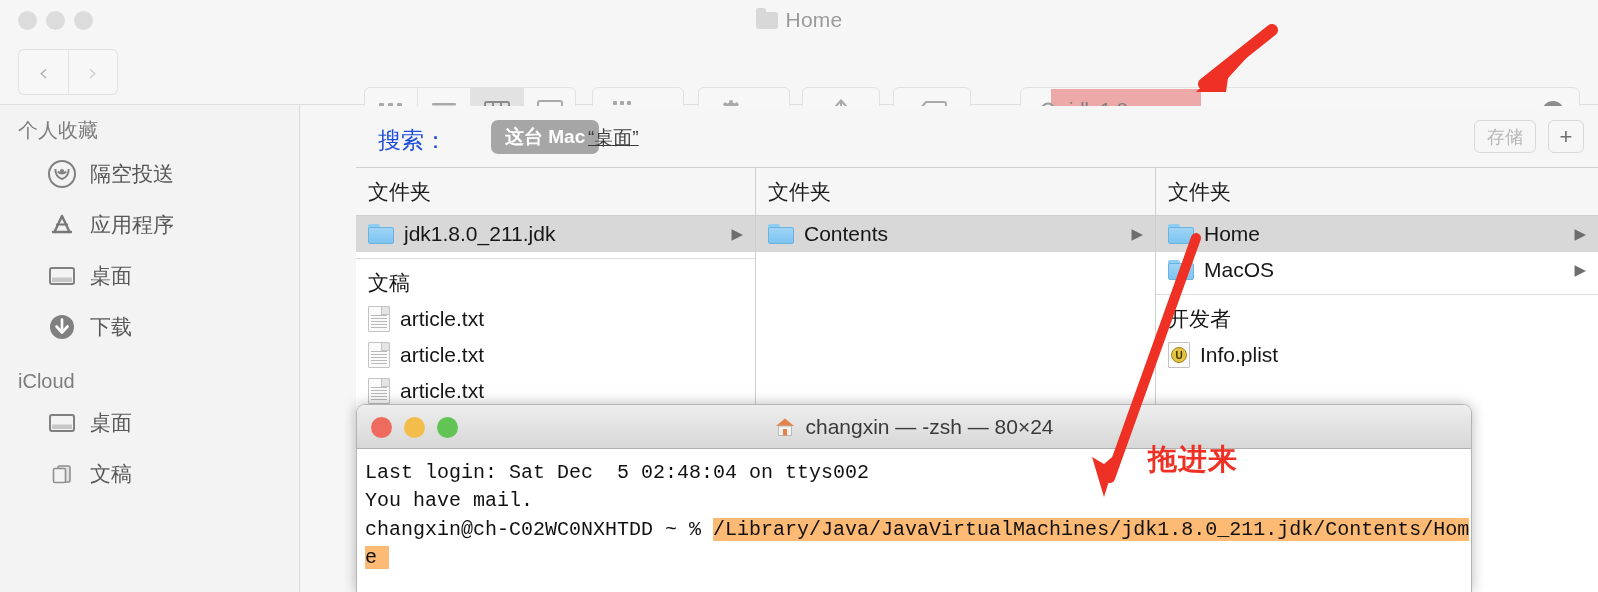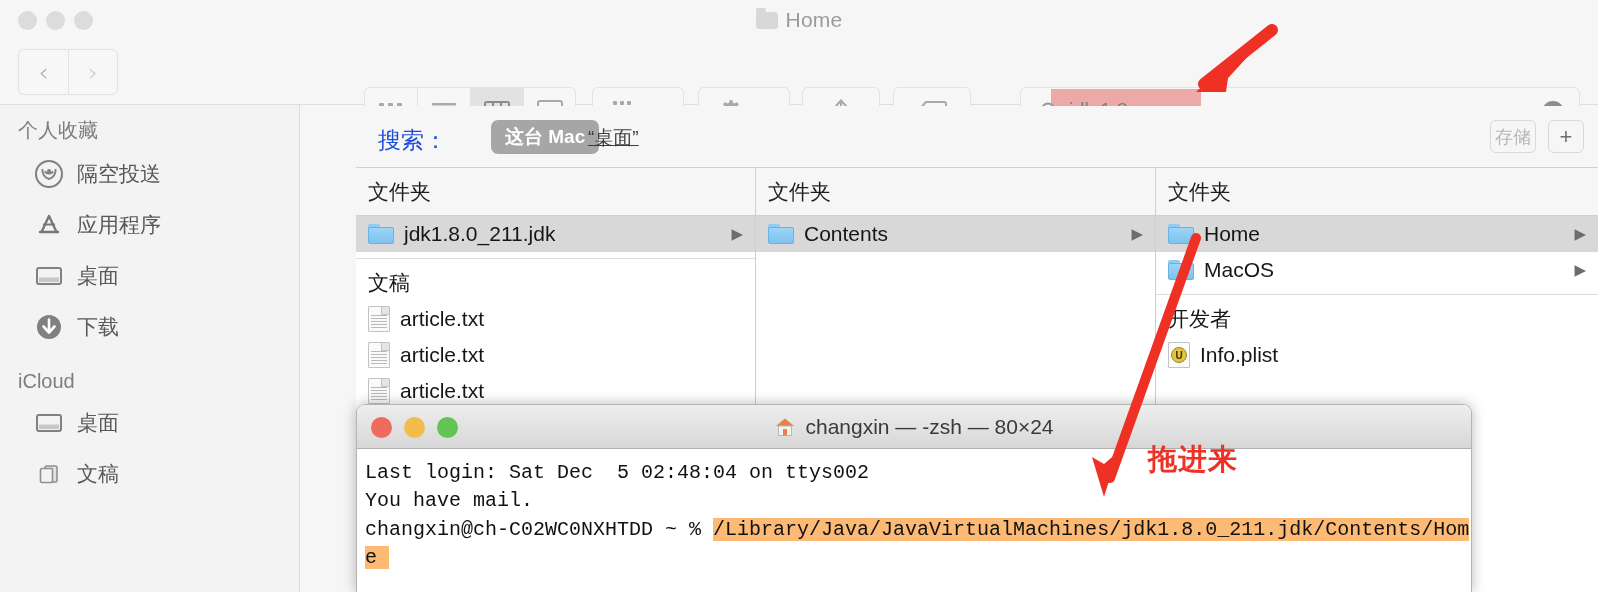--- a/index.html
+++ b/index.html
@@ -82,37 +82,37 @@
     background: #f6f6f6; border-bottom: 1px solid #d0d0d0;
   }
   .crit-label { position: absolute; left: 22px; top: 19px; font-size: 23px; color: #1d4ed8; }
   .crit-pill {
     position: absolute; left: 96px; top: 14px; height: 34px; padding: 0 14px;
     background: #a6a6a6; border-radius: 7px; color: #fff; font-size: 19px;
     display: flex; align-items: center; font-weight: 600; margin-left: 39px;
   }
   .crit-scope { position: absolute; left: 232px; top: 19px; font-size: 19px; color: #3c3c3c; text-decoration: underline; }
   .save-btn {
-    position: absolute; right: 62px; top: 14px; height: 33px; padding: 0 4px;
+    position: absolute; right: 62px; top: 14px; height: 33px; padding: 0 12px;
     border: 1px solid #d9d9d9; border-radius: 6px; background: #f6f6f6;
     color: #b7b7b7; font-size: 18px; display: flex; align-items: center;
   }
   .plus-btn {
     position: absolute; right: 14px; top: 14px; width: 36px; height: 33px;
     border: 1px solid #d9d9d9; border-radius: 6px; background: #f6f6f6;
     color: #6e6e6e; font-size: 22px; display: flex; align-items: center; justify-content: center;
   }
 
   
   .sidebar {
     position: absolute; left: 0; top: 105px; width: 300px; height: 487px;
     background: #f3f3f3; border-right: 1px solid #dcdcdc; overflow: hidden;
   }
   .sb-head { font-size: 20px; color: #7d7d7d; padding: 12px 0 4px 18px; }
-  .sb-item { display: flex; align-items: center; height: 51px; padding-left: 34px; gap: 13px; }
+  .sb-item { display: flex; align-items: center; height: 51px; padding-left: 34px; gap: 13px; margin-left: 13px; }
   .sb-label { font-size: 21px; color: #585858; }
   .sb-icon { width: 30px; height: 30px; display: flex; align-items: center; justify-content: center; }
 
   
   .cols { position: absolute; left: 356px; top: 168px; width: 1242px; height: 424px; background: #fff; }
   .col { position: absolute; top: 0; height: 424px; border-right: 1px solid #cfcfcf; overflow: hidden; background:#fff; }
   .col-head {
     height: 48px; background: #f6f6f6; border-bottom: 1px solid #cfcfcf;
     display: flex; align-items: center; padding-left: 12px;
     font-size: 21px; color: #1d1d1d;

